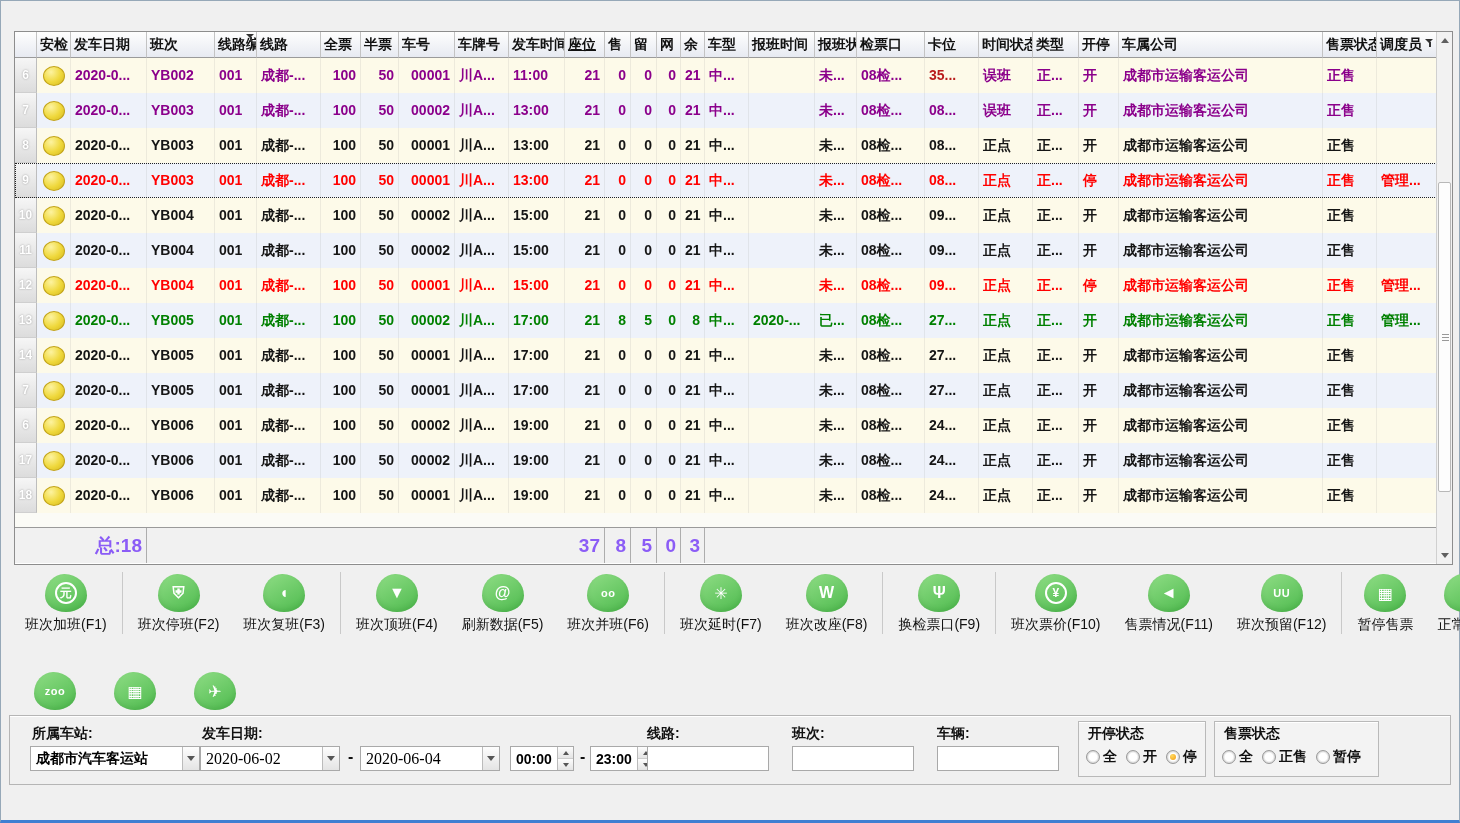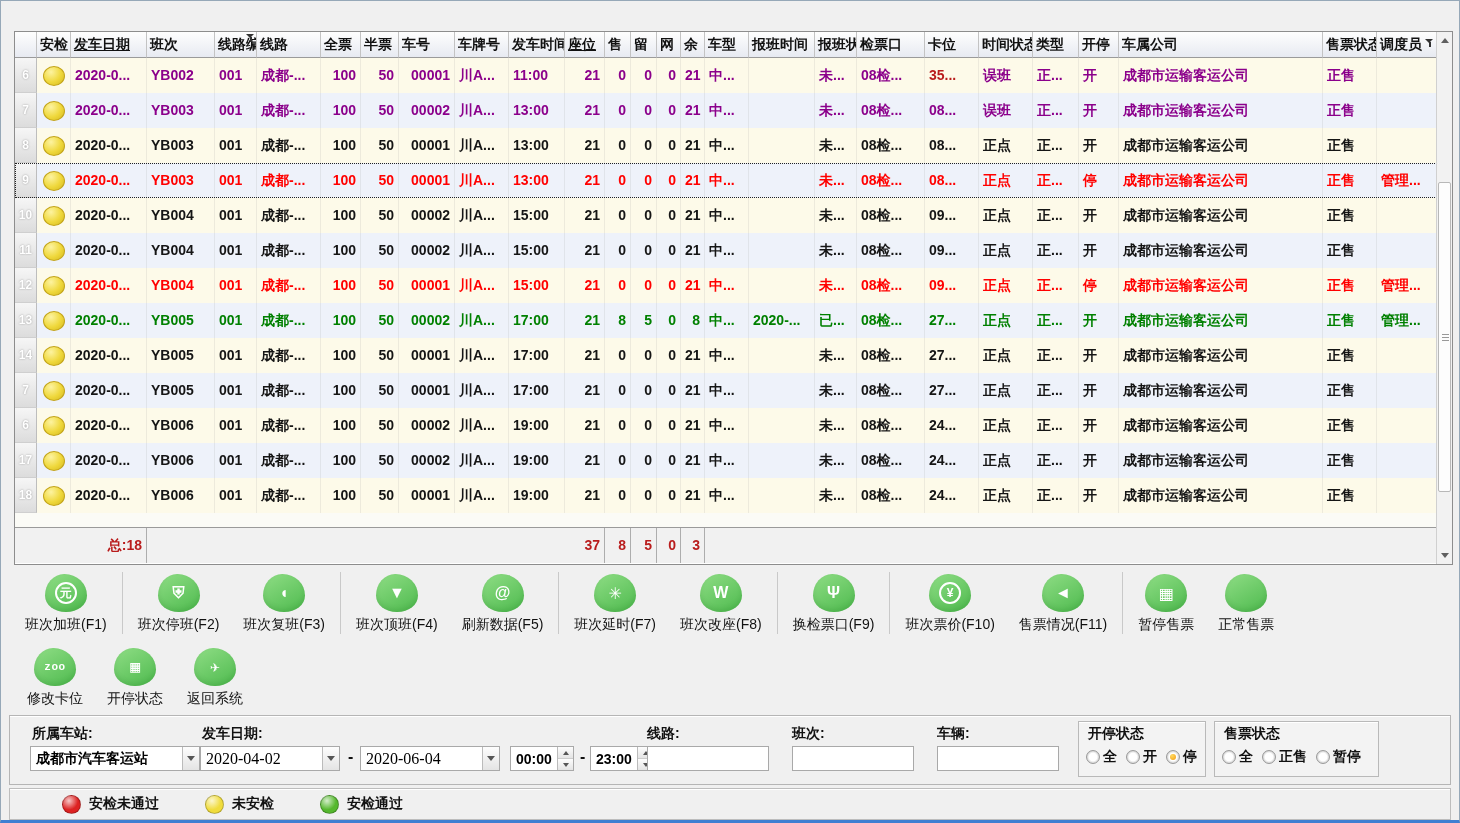--- a/index.html
+++ b/index.html
@@ -47,39 +47,39 @@
   .gutter{ background:linear-gradient(#f6f6f6,#dcdcdc); border-right:1px solid #bdbdbd;
            border-bottom:1px solid #cfcfcf; color:#fff; text-shadow:0 0 2px #999;
            font-size:12px; font-weight:bold; text-align:center; line-height:34px; padding:0; }
   .dotcell{ display:flex; align-items:center; justify-content:center; padding:0; }
   .dot{ width:22px; height:20px; border-radius:50%;
         background:radial-gradient(circle at 35% 28%, #fdf3a0, #efd83b 55%, #d3b71d);
         border:1px solid #c3a41a; }
   .gfill{ height:14px; background:#fbfbf6; width:1422px; }
   .gsummary{ display:flex; height:36px; width:1422px; background:#f1f1f1;
              border-top:1px solid #9a9a9a; }
-  .scell{ flex:none; font-size:14px; font-weight:bold; color:#b91c1c; line-height:35px;
+  .scell{ flex:none; font-size:19px; font-weight:bold; color:#8b5cf6; line-height:35px;
           padding:0 4px; text-align:right; overflow:hidden; white-space:nowrap; }
   .scell.b{ border-right:1px solid #adadad; }
   
   .vscroll{ position:absolute; right:0; top:0; width:16px; height:532px; background:#f2f2f2;
             border-left:1px solid #d0d0d0; }
   .varrow{ position:absolute; left:0; width:15px; height:17px; display:flex; align-items:center; justify-content:center; }
   .tri-up{ width:0;height:0;border-left:4px solid transparent;border-right:4px solid transparent;border-bottom:5px solid #606060; }
   .tri-dn{ width:0;height:0;border-left:4px solid transparent;border-right:4px solid transparent;border-top:5px solid #606060; }
   .vthumb{ position:absolute; left:1px; top:150px; width:13px; height:310px; background:#fdfdfd;
            border:1px solid #b8b8b8; border-radius:2px; }
   .vgrip{ position:absolute; left:3px; top:50%; width:7px; height:1px; background:#999;
           box-shadow:0 -3px 0 #999, 0 3px 0 #999; }
   .hdr-funnel{ position:absolute; right:18px; top:7px; }
 
   
   .toolbar{ position:absolute; left:8px; right:8px; display:flex; align-items:flex-start; }
   .t1{ top:568px; height:72px; padding-left:4px; }
-  .t2{ top:642px; height:66px; padding-left:6px;font-family:Liberation Mono, monospace; }
+  .t2{ top:666px; height:66px; padding-left:6px; }
   .tbtn{ display:flex; flex-direction:column; align-items:center; padding:5px 12px; cursor:default; }
   .tbtn .blob{ width:42px; height:38px; border-radius:46% 54% 50% 50% / 58% 58% 44% 44%;
        background:linear-gradient(150deg,#8fdd85,#4eba4e); display:flex; align-items:center;
        justify-content:center; color:#fff; font-weight:bold; font-size:16px;
        box-shadow:inset 0 -3px 5px rgba(0,80,0,0.12); }
   .tbtn .blob .ring{ width:22px; height:22px; border:2px solid #fff; border-radius:50%;
        display:flex; align-items:center; justify-content:center; font-size:12px; }
   .tbtn .blob .small{ font-size:11px; letter-spacing:0.5px; }
   .tbtn .tlabel{ margin-top:4px; font-size:14px; color:#111; white-space:nowrap; }
   .tsep{ flex:none; width:1px; height:62px; background:#c9c9c9; margin:3px 3px 0 3px; }
@@ -128,21 +128,21 @@
 </head>
 <body>
 
 <div class="window">
 
 
   <div class="grid">
     <div class="ghead">
         <div class="hcell" style="width: 22px;"><span></span></div>
         <div class="hcell" style="width: 34px;"><span>安检</span></div>
-        <div class="hcell" style="width: 76px; text-decoration: underline;"><span>发车日期</span></div>
+        <div class="hcell" style="width: 76px;"><span>发车日期</span></div>
         <div class="hcell" style="width: 68px;"><span>班次</span></div>
         <div class="hcell" style="width: 42px;"><span>线路编号</span><span class="funnel"></span></div>
         <div class="hcell" style="width: 64px;"><span>线路</span></div>
         <div class="hcell" style="width: 40px;"><span>全票</span></div>
         <div class="hcell" style="width: 38px;"><span>半票</span></div>
         <div class="hcell" style="width: 56px;"><span>车号</span></div>
         <div class="hcell" style="width: 54px;"><span>车牌号</span></div>
         <div class="hcell" style="width: 56px;"><span>发车时间</span></div>
         <div class="hcell" style="width: 40px; text-decoration: underline;"><span>座位</span></div>
         <div class="hcell" style="width: 26px;"><span>售</span></div>
@@ -636,20 +636,26 @@
           <span>▼</span>
         </span>
         <span class="tlabel">班次顶班(F4)</span>
       </div>
       <div class="tbtn">
         <span class="blob">
           <span>@</span>
         </span>
         <span class="tlabel">刷新数据(F5)</span>
       </div>
+      <div class="tbtn">
+        <span class="blob">
+          <span class="small">oo</span>
+        </span>
+        <span class="tlabel">班次并班(F6)</span>
+      </div>
       <span class="tsep"></span>
       <div class="tbtn">
         <span class="blob">
           <span>✳</span>
         </span>
         <span class="tlabel">班次延时(F7)</span>
       </div>
       <div class="tbtn">
         <span class="blob">
           <span>W</span>
@@ -668,20 +674,26 @@
         <span class="blob">
           <span class="ring">¥</span>
         </span>
         <span class="tlabel">班次票价(F10)</span>
       </div>
       <div class="tbtn">
         <span class="blob">
           <span>◄</span>
         </span>
         <span class="tlabel">售票情况(F11)</span>
+      </div>
+      <div class="tbtn">
+        <span class="blob">
+          <span class="small">UU</span>
+        </span>
+        <span class="tlabel">班次预留(F12)</span>
       </div>
       <span class="tsep"></span>
       <div class="tbtn">
         <span class="blob">
           <span>▦</span>
         </span>
         <span class="tlabel">暂停售票</span>
       </div>
       <div class="tbtn">
         <span class="blob"></span>
@@ -714,21 +726,21 @@
     <span class="flabel" style="left:22px">所属车站:</span>
     <div class="fctrl" style="left:20px; width:170px">
       <span class="fval">成都市汽车客运站</span>
       <span class="combo-btn">
           <span class="tri"></span>
         </span>
     </div>
 
     <span class="flabel" style="left:192px">发车日期:</span>
     <div class="fctrl" style="left:190px; width:140px">
-      <span class="fval date">2020-04-02</span>
+      <span class="fval date">2020-06-02</span>
       <span class="combo-btn">
           <span class="tri"></span>
         </span>
     </div>
     <span class="fdash" style="left:338px">-</span>
     <div class="fctrl" style="left:350px; width:140px">
       <span class="fval date">2020-06-04</span>
       <span class="combo-btn">
           <span class="tri"></span>
         </span>
@@ -822,27 +834,13 @@
             <span class="rlabel">正售</span>
           </span>
           <span class="radio">
             <span class="rdot"></span>
             <span class="rlabel">暂停</span>
           </span>
         </div>
     </div>
   </div>
 
-  <div class="legend">
-      <span class="litem">
-        <span class="lcircle" style="background: radial-gradient(circle at 35% 28%, rgba(255, 255, 255, 0.75), rgb(221, 34, 34) 55%) rgb(221, 34, 34);"></span>
-        <span class="llabel">安检未通过</span>
-      </span>
-      <span class="litem">
-        <span class="lcircle" style="background: radial-gradient(circle at 35% 28%, rgba(255, 255, 255, 0.75), rgb(240, 220, 60) 55%) rgb(240, 220, 60);"></span>
-        <span class="llabel">未安检</span>
-      </span>
-      <span class="litem">
-        <span class="lcircle" style="background: radial-gradient(circle at 35% 28%, rgba(255, 255, 255, 0.75), rgb(85, 184, 46) 55%) rgb(85, 184, 46);"></span>
-        <span class="llabel">安检通过</span>
-      </span>
-    </div>
 </div>
 
 </body></html>

